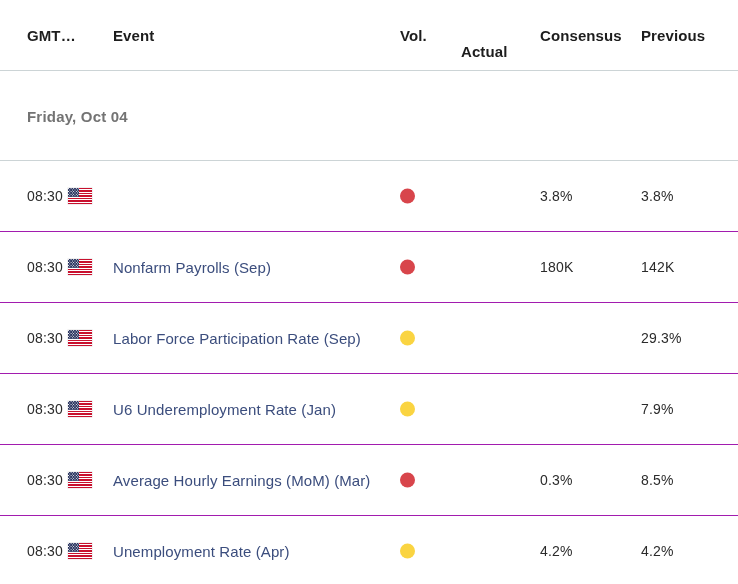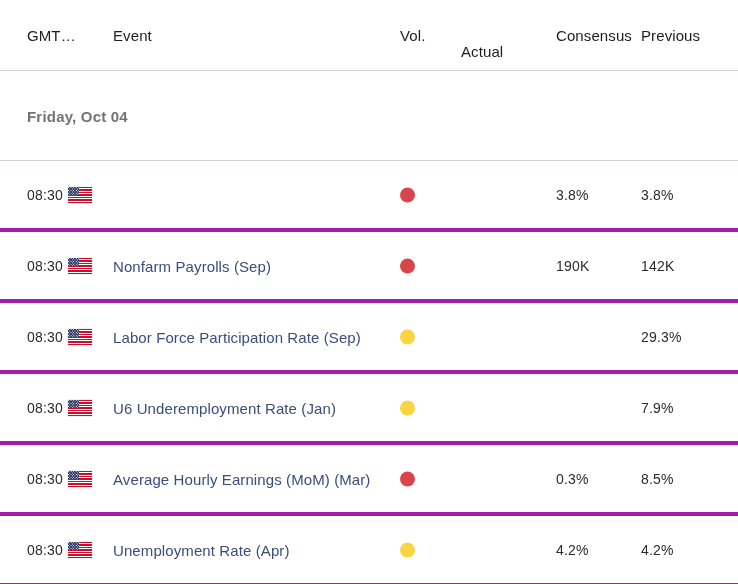--- a/index.html
+++ b/index.html
@@ -20,47 +20,47 @@
     height: 584px;
     position: relative;
     background: #ffffff;
   }
 
   
   .row {
     position: relative;
     width: 738px;
     box-sizing: border-box;
-    border-bottom: 4px solid #a21caf;
+    border-bottom: 1px solid #a21caf;
   }
 
   .cell {
     position: absolute;
     top: 50%;
     transform: translateY(-50%);
     white-space: nowrap;
   }
 
   .c-time     { left: 27px;  }
   .c-flag     { left: 68px;  }
   .c-event    { left: 113px; }
   .c-vol      { left: 400px; }
   .c-actual   { left: 461px; margin-top: 16px; }
-  .c-cons     { left: 556px; }
+  .c-cons     { left: 540px; }
   .c-prev     { left: 641px; }
 
   
   .header-row {
     height: 71px;
     border-bottom: 1px solid #ccd4d6;
   }
   .header-row .cell {
     font-size: 15px;
     color: #1d1d1d;
-    font-weight: 400;
+    font-weight: 700;
     letter-spacing: 0.1px;
   }
 
   
   .date-row {
     height: 90px;
     border-bottom: 1px solid #ccd4d6;
   }
   .date-label {
     position: absolute;
@@ -187,21 +187,21 @@
             <span class="stripes"></span>
             <span class="canton"></span>
             <span class="stars"></span>
           </span>
         </div>
         <div class="cell c-event event-link">Nonfarm Payrolls (Sep)</div>
         <div class="cell c-vol">
           <span class="vol-dot vol-high" style="background: rgb(216, 69, 75);"></span>
         </div>
         <div class="cell c-actual value-text"></div>
-        <div class="cell c-cons value-text">190K</div>
+        <div class="cell c-cons value-text">180K</div>
         <div class="cell c-prev value-text">142K</div>
       </div>
       <div class="row event-row">
         <div class="cell c-time time-text">08:30</div>
         <div class="cell c-flag">
           <span class="flag">
             <span class="stripes"></span>
             <span class="canton"></span>
             <span class="stars"></span>
           </span>

